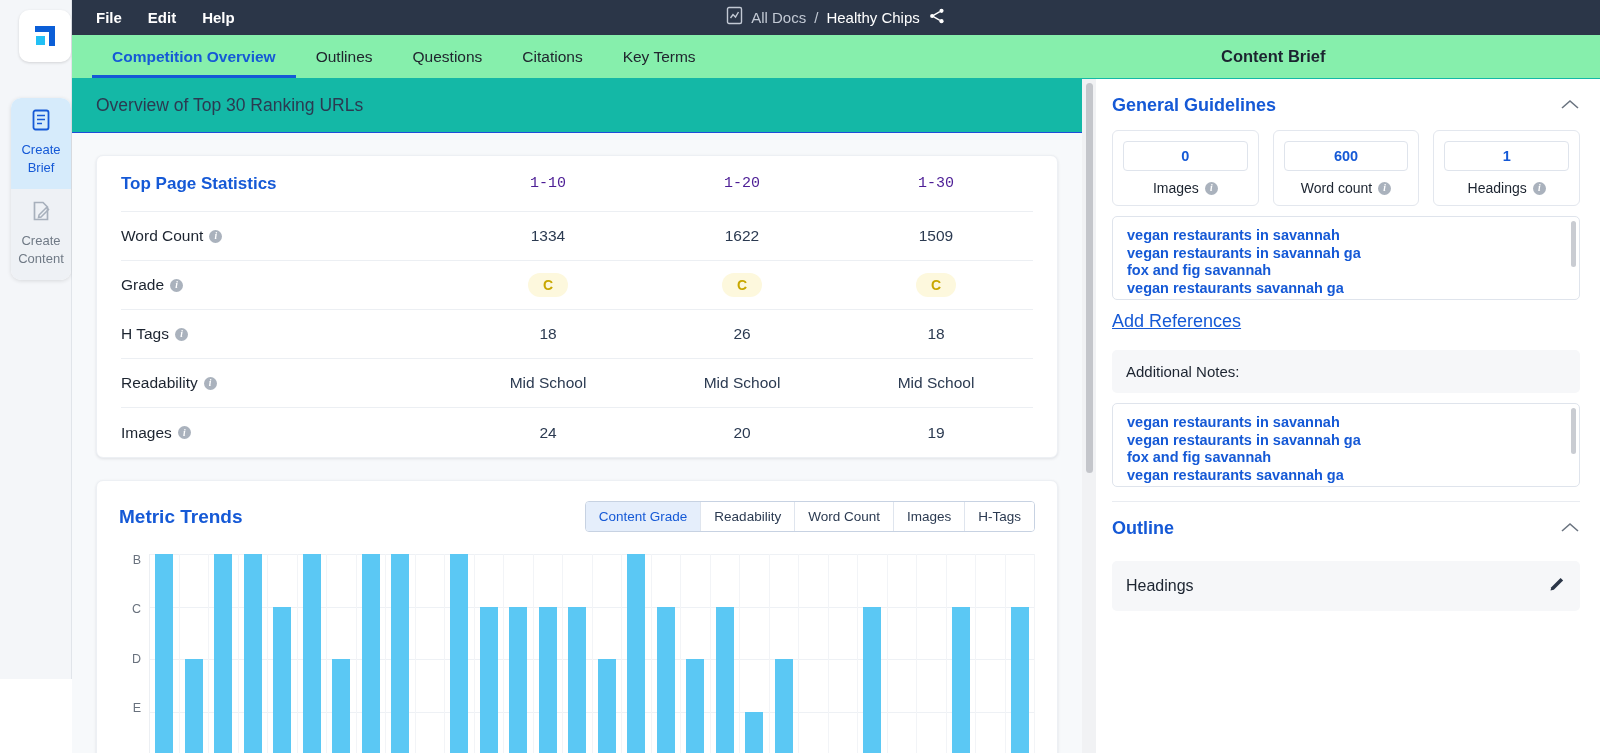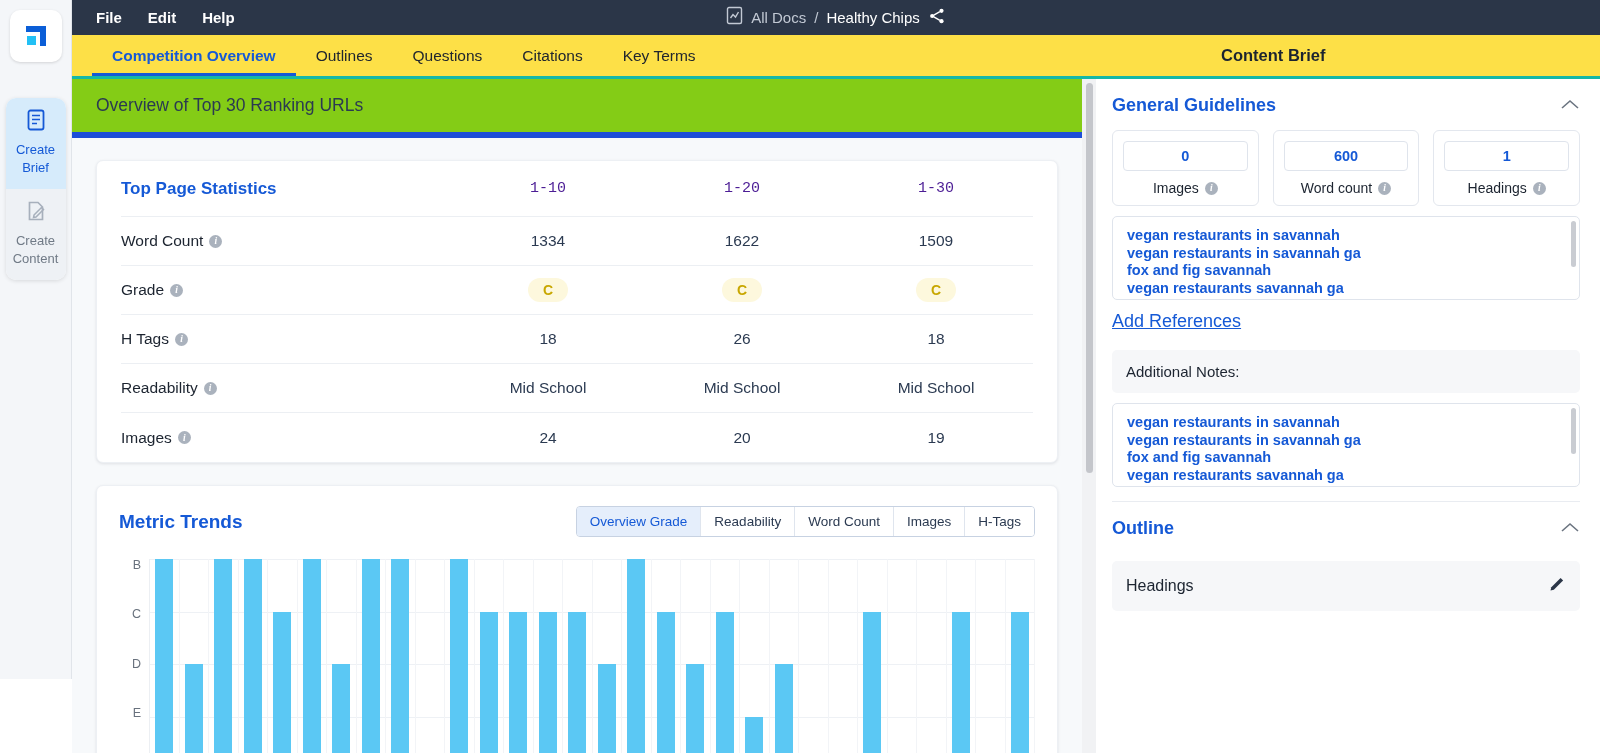--- a/index.html
+++ b/index.html
@@ -9,21 +9,21 @@
     background: #ffffff;
     overflow: hidden;
   }
   .app { display: flex; width: 1600px; height: 753px; position: relative; }
 
   
   .rail {
     width: 72px; min-width: 72px; height: 679px;
     background: #f4f6f9;
     border-right: 1px solid #e1e5ea;
-    display: flex; flex-direction: column; align-items: center;
+    display: flex; flex-direction: column; align-items: flex-end;
     padding-top: 10px;
   }
   .logo-box {
     width: 52px; height: 52px; background: #ffffff; border-radius: 10px;
     box-shadow: 0 1px 3px rgba(0,0,0,.14);
     display: flex; align-items: center; justify-content: center;
     margin-bottom: 36px;
   }
   .rail-menu {
     width: 60px; background: #ffffff; border-radius: 10px;
@@ -56,21 +56,21 @@
     position: absolute; left: 0; right: 0; margin: 0 auto;
     display: flex; align-items: center; justify-content: center; gap: 8px;
     pointer-events: none;
   }
   .breadcrumb > * { pointer-events: auto; }
   .bc-all { color: #c2c9d4; font-size: 15px; cursor: pointer; }
   .bc-sep { color: #c2c9d4; font-size: 15px; }
   .bc-title { color: #ffffff; font-size: 15px; cursor: pointer; }
 
   .tabsbar {
-    height: 44px; background: #fde047; border-bottom: 3px solid #14b8a6;
+    height: 44px; background: #86efac; border-bottom: 1px solid #14b8a6;
     display: flex; align-items: stretch; flex-shrink: 0; position: relative;
   }
   .tabs { display: flex; align-items: stretch; padding-left: 20px; }
   .tab {
     display: flex; align-items: center; padding: 0 20px;
     font-size: 15.5px; color: #20262e; cursor: pointer; position: relative;
   }
   .tab.active { color: #1559d6; font-weight: bold; }
   .tab.active::after {
     content: ""; position: absolute; left: 0; right: 0; bottom: 0;
@@ -83,21 +83,21 @@
   .brief-title { font-size: 16.5px; font-weight: bold; color: #1c2430; margin-left: 41px; }
 
   .body-row { flex: 1; display: flex; min-height: 0; }
 
   
   .center {
     width: 1010px; min-width: 1010px; background: #f7f9fb;
     display: flex; flex-direction: column; min-height: 0;
   }
   .center-head {
-    background: #84cc16; padding: 16px 0 16px 24px; border-bottom: 6px solid #1d4ed8;
+    background: #14b8a6; padding: 16px 0 16px 24px; border-bottom: 1px solid #1d4ed8;
     flex-shrink: 0;
   }
   .center-head h2 { font-size: 17.5px; font-weight: 400; color: #2b3a51; }
   .center-scroll { flex: 1; overflow: hidden; padding: 22px 24px 0; }
 
   .card {
     background: #ffffff; border-radius: 7px; box-shadow: 0 1px 3px rgba(16,24,40,.10);
     border: 1px solid #edf0f4;
   }
 
@@ -370,21 +370,21 @@
                   <div class="scell">20</div>
                   <div class="scell">19</div>
                 </div>
               </div>
           </div>
 
           <div class="card trends">
             <div class="trends-head">
               <div class="trends-title">Metric Trends</div>
               <div class="seg" id="seg-group">
-                  <div class="seg-btn active">Overview Grade</div>
+                  <div class="seg-btn active">Content Grade</div>
                   <div class="seg-btn">Readability</div>
                   <div class="seg-btn">Word Count</div>
                   <div class="seg-btn">Images</div>
                   <div class="seg-btn">H-Tags</div>
                 </div>
             </div>
             <div class="chart-wrap">
               <div class="y-axis" id="y-axis">
                   <div class="y-tick">B</div>
                   <div class="y-tick">C</div>

